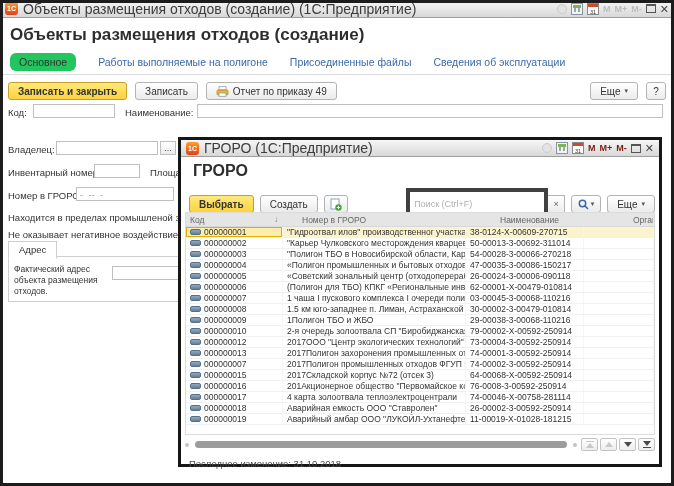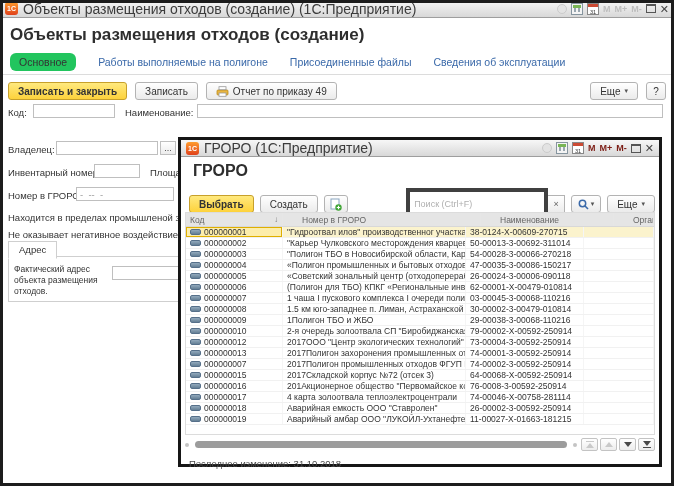--- a/index.html
+++ b/index.html
@@ -402,21 +402,21 @@
               <span class="cell name-cell">Аварийная емкость ООО "Ставролен"</span>
               <span class="cell num-cell">26-00002-3-00592-250914</span>
               <span class="cell org-cell"></span>
             </div>
             <div class="trow">
               <span class="cell code-group">
                 <i class="row-chip"></i>
                 <span>000000019</span>
               </span>
               <span class="cell name-cell">Аварийный амбар ООО "ЛУКОЙЛ-Ухтанефтепереработ...</span>
-              <span class="cell num-cell">11-00027-Х-01663-181215</span>
+              <span class="cell num-cell">11-00019-Х-01028-181215</span>
               <span class="cell org-cell"></span>
             </div>
           </div>
       </div>
 
       <div class="hscroll">
         <span class="dot"></span>
         <span class="thumb"></span>
         <span class="dot" style="margin-left:6px;"></span>
         <span class="navs">

